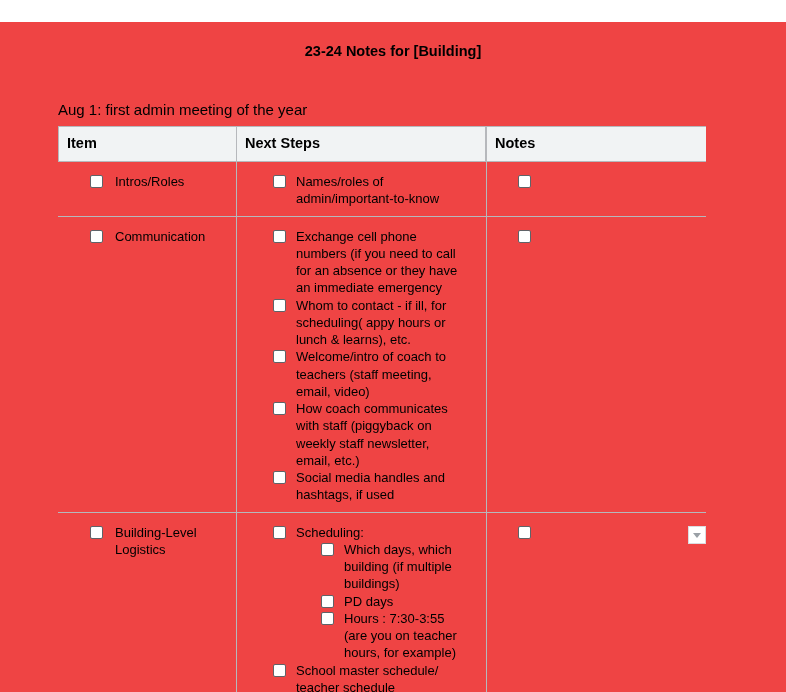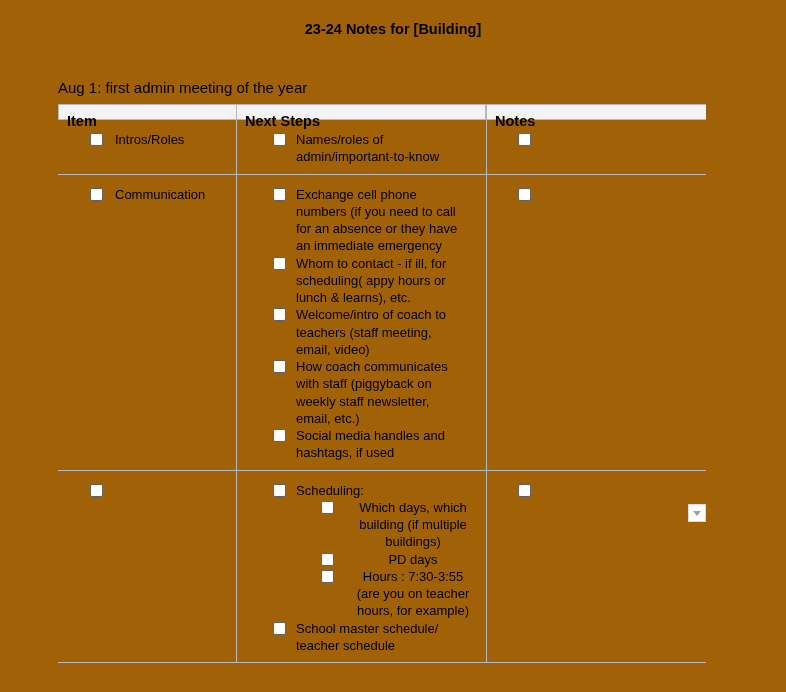--- a/index.html
+++ b/index.html
@@ -3,59 +3,59 @@
 <meta charset="utf-8">
 <style>
   * { margin:0; padding:0; box-sizing:border-box; }
   html,body { background:#fff; }
   body {
     font-family:"Liberation Sans", sans-serif;
     color:#000;
     width:786px; height:692px;
     position:relative; overflow:hidden;
   }
-  .doc { position:absolute; inset:0; background:#a16207; }
+  .doc { position:absolute; inset:0; background:#ef4444;margin-top:22px; }
 
   .title {
     position:absolute; top:21px; left:0; width:786px;
     text-align:center; font-weight:bold; font-size:14.5px; line-height:17px;
   }
   .heading {
     position:absolute; top:79px; left:58px;
     font-weight:normal; font-size:15px; line-height:18px;
   }
 
   .table { position:absolute; left:58px; top:104px; width:648px; }
   .thead, .trow { display:grid; grid-template-columns:178px 250px 220px; }
 
   .hcell {
     background:#f1f3f4;
     border-top:1px solid #b6b8bc;
     border-bottom:1px solid #b6b8bc;
-    height:16px; padding:8px 4px 0 8px;
+    height:36px; padding:8px 4px 0 8px;
     font-weight:bold; font-size:14.5px; line-height:17px;
   }
   .hcell.first { border-left:1px solid #b6b8bc; }
   .hcell.last  { border-right:1px solid #b6b8bc; }
   .hcell + .hcell { border-left:1px solid #b6b8bc; }
 
   .cell {
     border-bottom:1px solid #b6b8bc;
     padding-top:11px; padding-bottom:8px;
     font-size:13px; line-height:17.25px;
   }
   .cell + .cell { border-left:1px solid #b6b8bc; }
 
   .cl { position:relative; }
   .item-cell .cl { padding-left:57px; }
   .item-cell .cl .cb { left:32px; }
   .notes-cell .cl { padding-right:4px; }
   .notes-cell .cl.lv0 { padding-left:59px; }
   .notes-cell .cl.lv0 > .cb { left:36px; }
-  .notes-cell .cl.lv1 { padding-left:107px;text-align:center; }
+  .notes-cell .cl.lv1 { padding-left:107px; }
   .notes-cell .cl.lv1 > .cb { left:84px; }
   .next-cell { padding-left:31px; }
 
   .cb {
     position:absolute; top:2px;
     width:13px; height:13px;
     border:1.5px solid #5f6368; border-radius:2px;
     background:#fff; display:inline-block;
   }
   .next-cell .cb { position:static; display:inline-block; vertical-align:top; margin-top:2px; }
@@ -145,20 +145,22 @@
               <span class="label">Social media handles and
 hashtags, if used</span>
             </div>
           </div>
           <div class="cell next-cell"><span class="cb"></span></div>
         </div>
         <div class="trow">
           <div class="cell item-cell">
             <div class="cl lv0">
               <span class="cb"></span>
+              <span class="label">Building-Level
+Logistics</span>
             </div>
           </div>
           <div class="cell notes-cell">
             <div class="cl lv0">
               <span class="cb"></span>
               <span class="label">Scheduling:</span>
             </div>
             <div class="cl lv1">
               <span class="cb"></span>
               <span class="label">Which days, which

